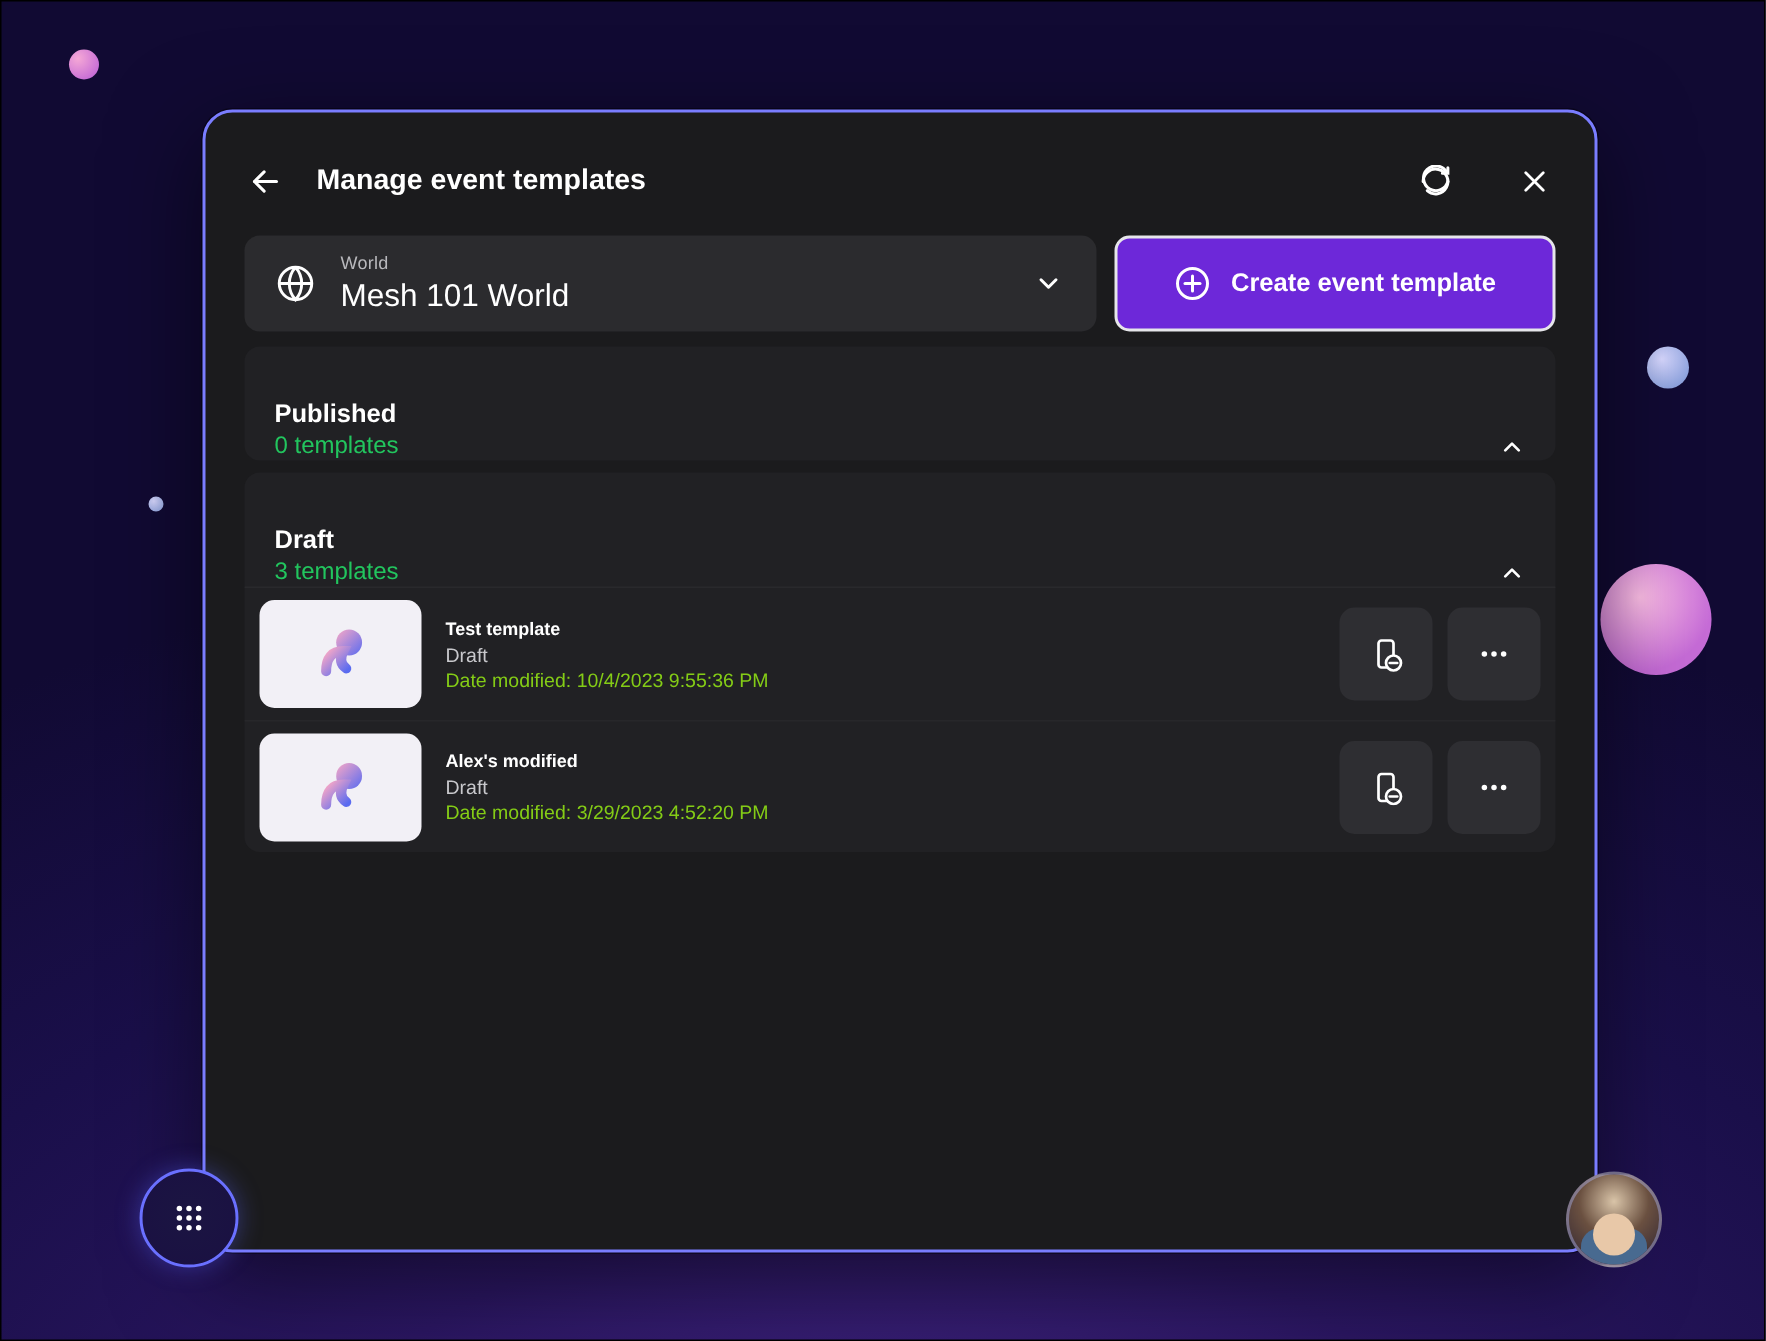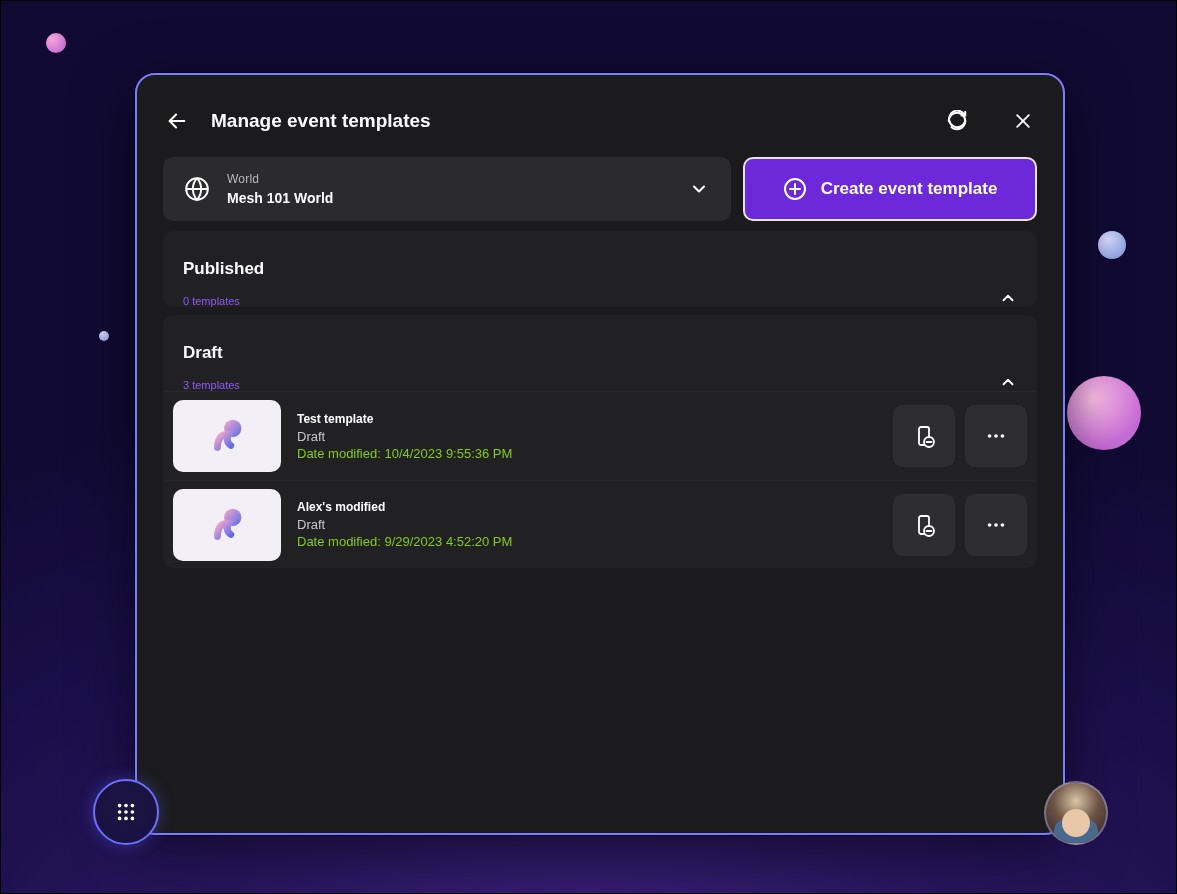--- a/index.html
+++ b/index.html
@@ -38,36 +38,36 @@
   svg { display:block; }
 
   .toolbar { display:flex; gap: 12px; margin-bottom: 10px; }
   .world-select {
     flex: 1; height: 64px; background: #2b2b2e; border-radius: 10px;
     display:flex; align-items:center; padding: 0 22px 0 18px; cursor:pointer;
   }
   .world-select .globe { width:32px; display:flex;align-items:center;justify-content:center;}
   .world-text { flex:1; margin-left: 14px;}
   .world-label { font-size: 12px; color: #b8b8bc; letter-spacing: .2px;}
-  .world-value { font-size: 14px; font-weight: 700; margin-top: 4px;}
+  .world-value { font-size: 21px; font-weight: 400; margin-top: 4px;}
   .create-btn {
     width: 294px; height: 64px; background: #6d28d9; border: 2px solid #e6e6ea;
     border-radius: 10px; display:flex; align-items:center; justify-content:center;
     gap: 14px; cursor:pointer; font-weight: 600; font-size: 17px;
   }
 
   .section {
     background: #212124; border-radius: 10px; margin-top: 8px;
   }
   .section-header {
     height: 76px; padding: 0 20px; display:flex; align-items:flex-end; justify-content:space-between;
     cursor:pointer;
   }
   .section-title { font-size: 17px; font-weight: 700; }
-  .section-sub { font-size: 11px; color: #8b5cf6; margin-top:16px;}
+  .section-sub { font-size: 16px; color: #22c55e; margin-top:3px;}
   .section .rows { border-top: 1px solid rgba(255,255,255,0.04);}
   .row {
     height: 88px; display:flex; align-items:center; padding: 0 10px; gap: 16px;
     border-top: 1px solid rgba(255,255,255,0.03);
   }
   .row:first-child { border-top: none; }
   .thumb {
     width: 108px; height: 72px; border-radius: 10px; background: #f2f0f6;
     display:flex;align-items:center;justify-content:center;
     flex-shrink:0;
@@ -232,21 +232,21 @@
                   <stop offset="1" stop-color="#5a6bf0"></stop>
                 </linearGradient>
               </defs>
               <circle cx="30" cy="16" r="9" fill="url(#g2)"></circle>
               <path d="M14 36 Q14 22 26 22 Q22 30 28 34" fill="none" stroke="url(#g2)" stroke-width="7" stroke-linecap="round"></path>
             </svg>
         </div>
         <div class="row-text">
           <div class="row-title">Alex's modified</div>
           <div class="row-status">Draft</div>
-          <div class="row-date">Date modified: 9/29/2023 4:52:20 PM</div>
+          <div class="row-date">Date modified: 3/29/2023 4:52:20 PM</div>
         </div>
         <div class="row-actions">
           <div class="icon-btn">
             <svg width="24" height="24" viewBox="0 0 24 24" fill="none" stroke="#fff" stroke-width="1.8" stroke-linecap="round" stroke-linejoin="round">
                 <rect x="7" y="3" width="10" height="18" rx="2"></rect>
                 <circle cx="17" cy="18" r="5" fill="#2e2e32" stroke="#fff"></circle>
                 <line x1="14.5" y1="18" x2="19.5" y2="18"></line>
               </svg>
           </div>
           <div class="icon-btn">

